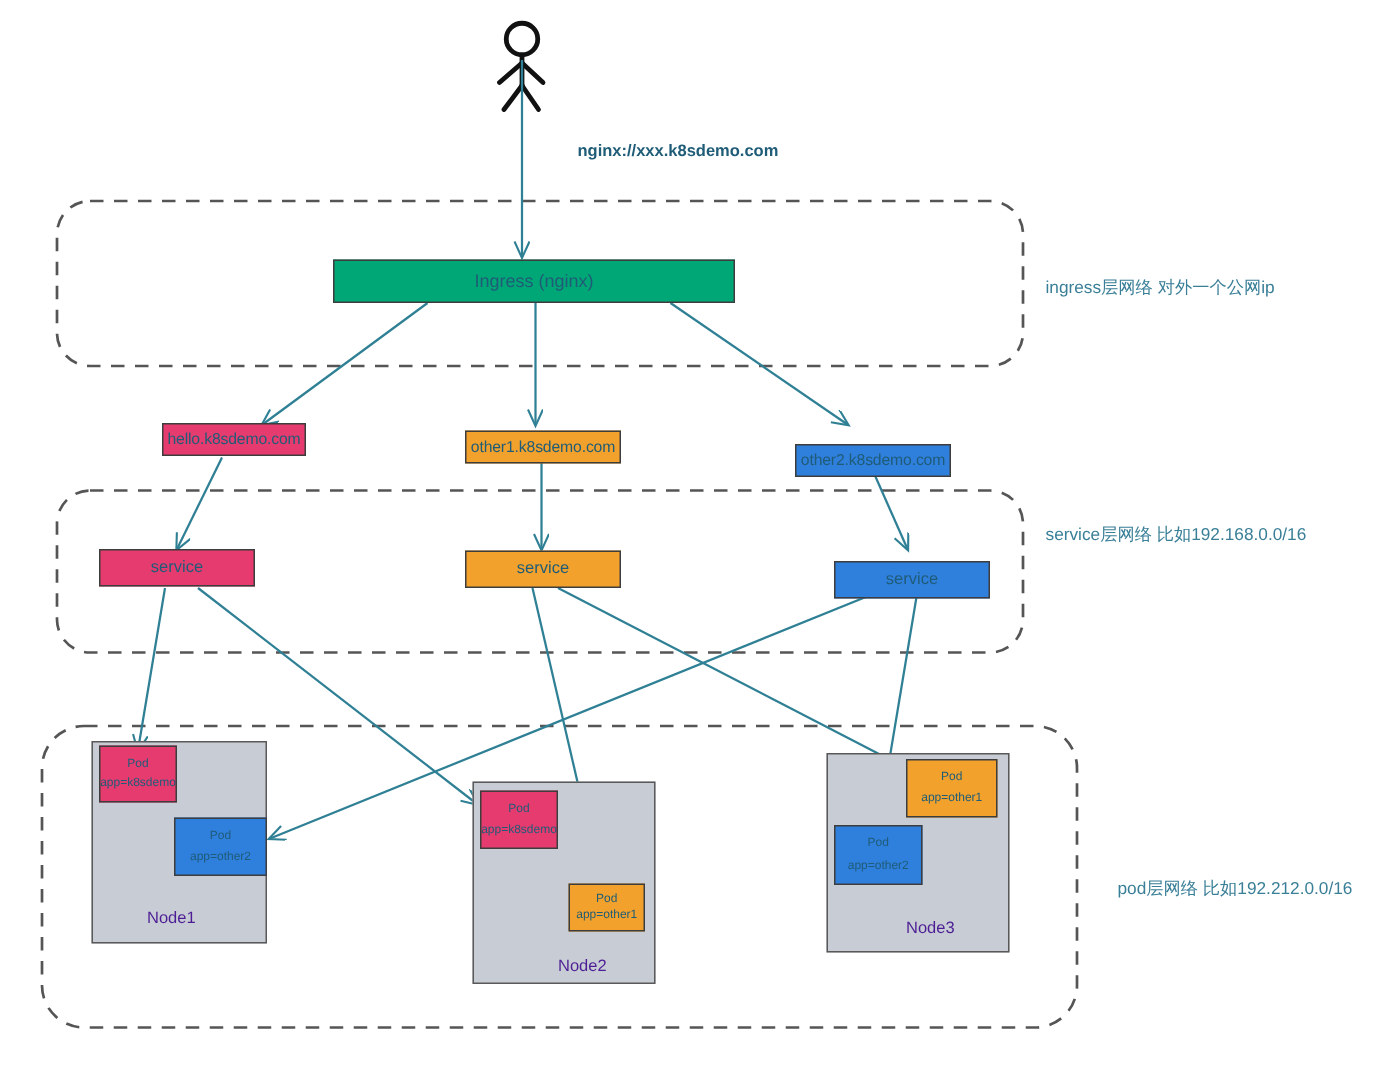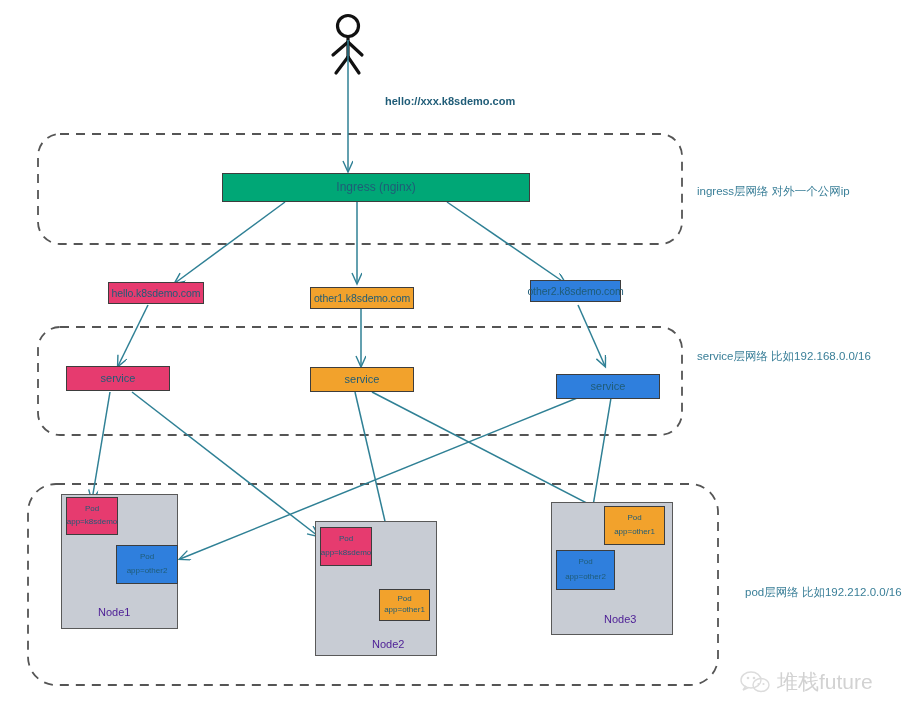--- a/index.html
+++ b/index.html
@@ -152,33 +152,33 @@
       <line x1="355" y1="392" x2="400" y2="586" marker-end="url(#arrowTeal)"></line>
 
       <line x1="372" y1="392" x2="606" y2="513" marker-end="url(#arrowTeal)"></line>
 
       <line x1="592" y1="392" x2="180" y2="559" marker-end="url(#arrowTeal)"></line>
 
       <line x1="612" y1="392" x2="586" y2="548" marker-end="url(#arrowTeal)"></line>
     </g>
   </svg>
 
-  <div class="edge-label" style="left:385px; top:95px;">hello://xxx.k8sdemo.com</div>
-
-  <div class="box green ingress-box" style="left:222px; top:173px; width:308px; height:29px;">
+  <div class="edge-label" style="left:385px; top:95px;">nginx://xxx.k8sdemo.com</div>
+
+  <div class="box green ingress-box" style="left:222px; top:173px; width:268px; height:29px;">
     <span>Ingress (nginx)</span>
   </div>
 
   <div class="box pink host-box" style="left:108px; top:282px; width:96px; height:22px;">
     <span>hello.k8sdemo.com</span>
   </div>
   <div class="box orange host-box" style="left:310px; top:287px; width:104px; height:22px;text-align:right;">
     <span>other1.k8sdemo.com</span>
   </div>
-  <div class="box blue host-box" style="left:530px; top:280px; width:91px; height:22px;">
+  <div class="box blue host-box" style="left:530px; top:296px; width:104px; height:22px;">
     <span>other2.k8sdemo.com</span>
   </div>
 
   <div class="box pink service-box" style="left:66px; top:366px; width:104px; height:25px;">
     <span>service</span>
   </div>
   <div class="box orange service-box" style="left:310px; top:367px; width:104px; height:25px;">
     <span>service</span>
   </div>
   <div class="box blue service-box" style="left:556px; top:374px; width:104px; height:25px;">
@@ -215,26 +215,14 @@
   <div class="pod" style="left:556px; top:550px; width:59px; height:40px; background:#2f7fdd;">
     <span class="pod-title">Pod</span>
     <span class="pod-label">app=other2</span>
   </div>
   <div class="node-name" style="left:604px; top:613px;">Node3</div>
 
   <div class="note" style="left:697px; top:184px;">ingress层网络 对外一个公网ip</div>
   <div class="note" style="left:697px; top:349px;">service层网络 比如192.168.0.0/16</div>
   <div class="note" style="left:745px; top:585px;">pod层网络 比如192.212.0.0/16</div>
 
-  <div class="watermark" style="left:740px; top:668px;">
-    <svg width="30" height="24" viewBox="0 0 30 24">
-      <ellipse cx="11" cy="10" rx="10" ry="8" fill="none" stroke="#dcdcdc" stroke-width="1.4"></ellipse>
-      <path d="M6,16 L3,20 L8.5,17.5" fill="none" stroke="#dcdcdc" stroke-width="1.4"></path>
-      <circle cx="8" cy="8" r="1.3" fill="#dcdcdc"></circle>
-      <circle cx="14" cy="8" r="1.3" fill="#dcdcdc"></circle>
-      <ellipse cx="21" cy="15" rx="8" ry="6.5" fill="none" stroke="#dcdcdc" stroke-width="1.4"></ellipse>
-      <circle cx="18.5" cy="14" r="1.1" fill="#dcdcdc"></circle>
-      <circle cx="23.5" cy="14" r="1.1" fill="#dcdcdc"></circle>
-    </svg>
-    <span>堆栈future</span>
-  </div>
 
 </div>
 
 </body></html>

